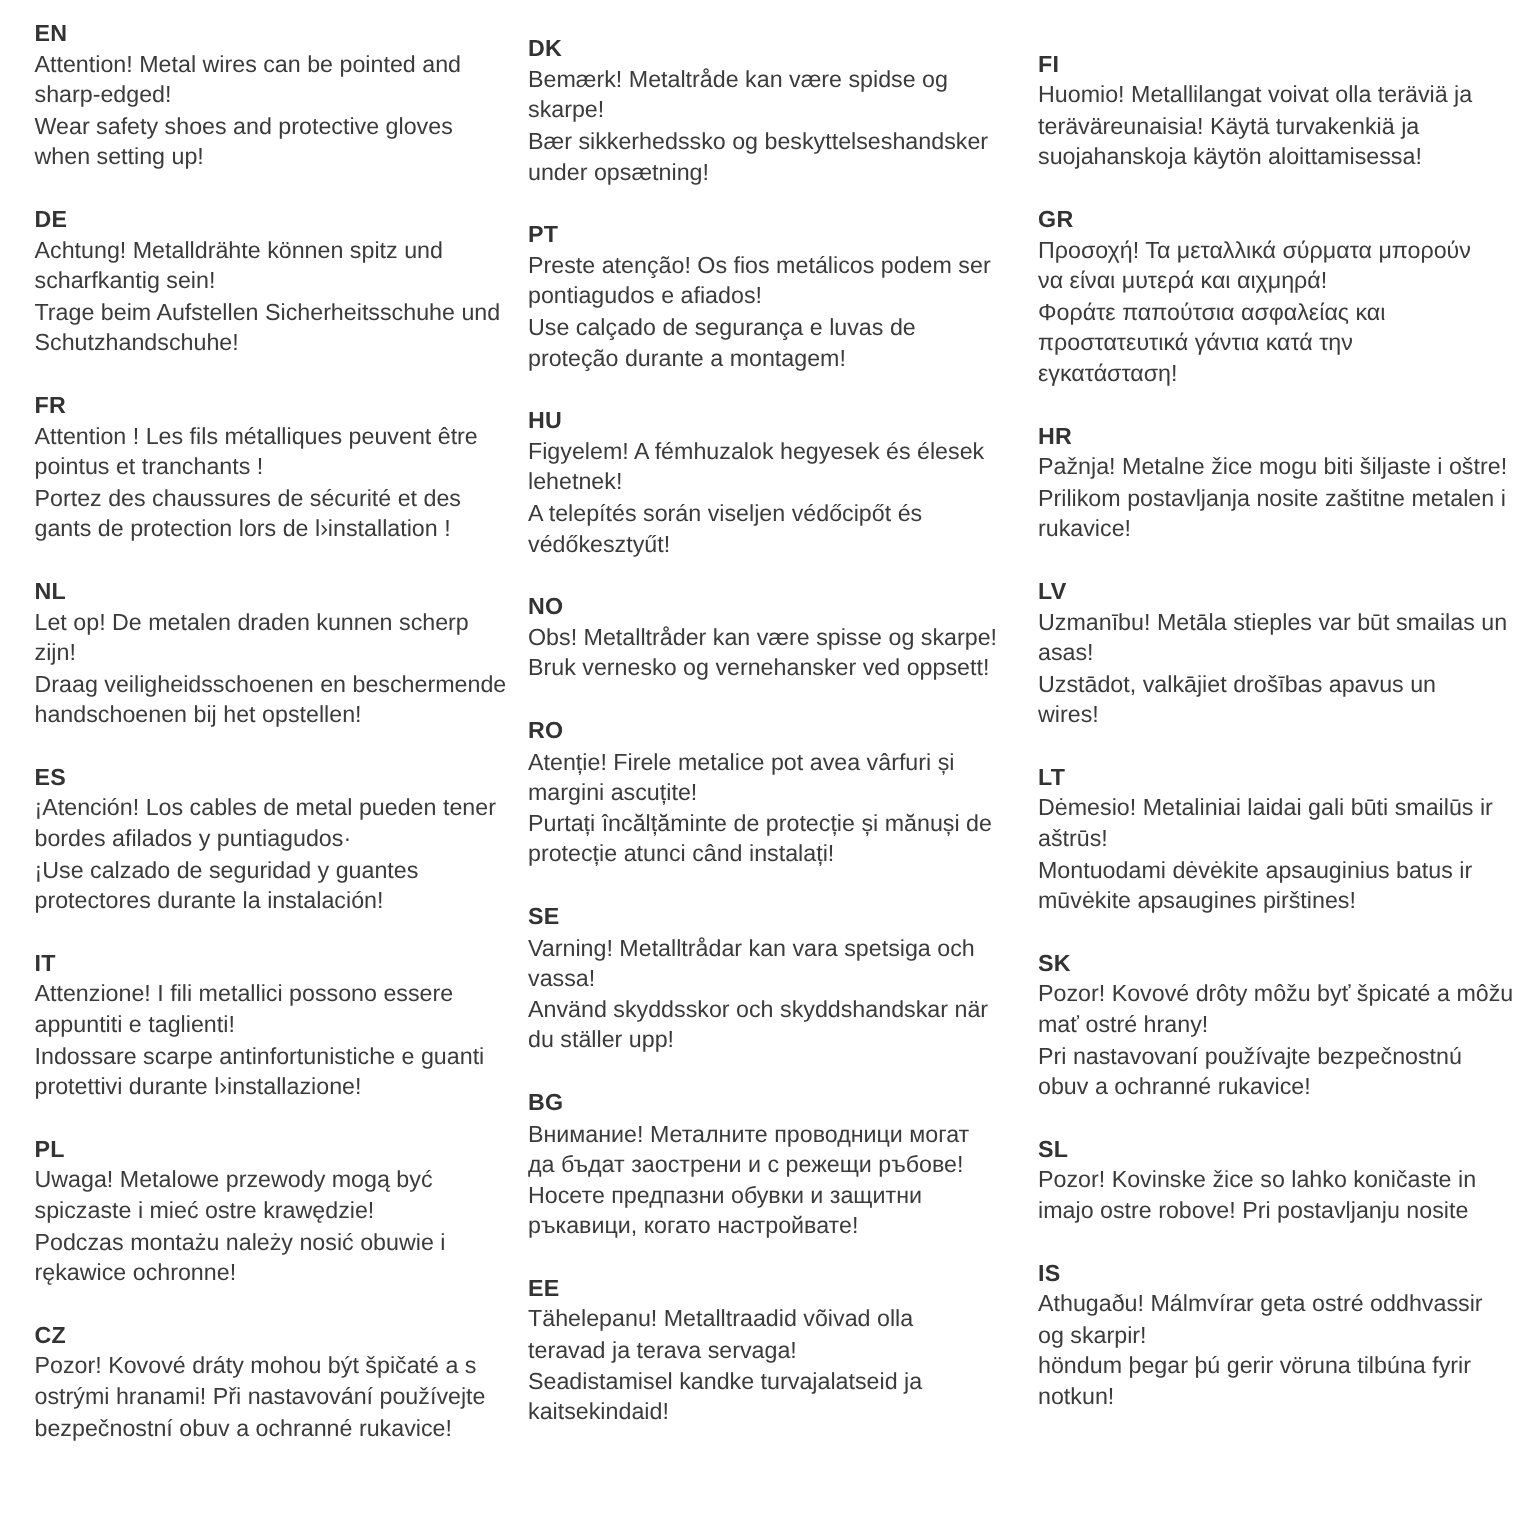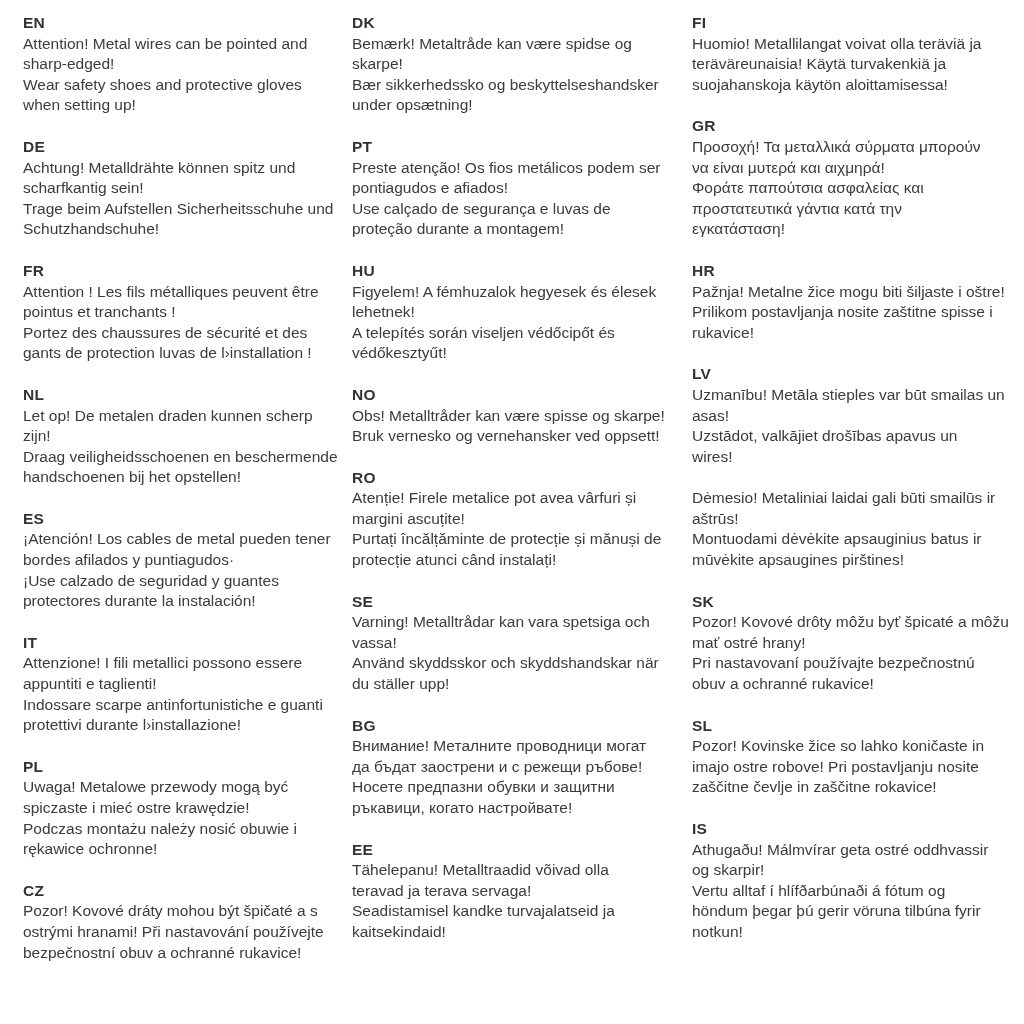--- a/index.html
+++ b/index.html
@@ -9,20 +9,21 @@
     background: #ffffff;
     color: #3b3b3b;
     font-family: "Liberation Sans", sans-serif;
     overflow: hidden;
   }
   .page {
     box-sizing: border-box;
     display: flex;
     padding: 13px 0 0 23px;
     width: 930px;
+    align-items: center;
   }
   .col { box-sizing: border-box; flex: 0 0 auto; }
   .col-0 { width: 329px; }
   .col-1 { width: 340px; }
   .col-2 { width: 332px; }
   .block { margin: 0 0 21px 0; }
   .code {
     font-weight: bold;
     font-size: 15.5px;
     line-height: 20.6px;
@@ -53,21 +54,21 @@
         <div class="line">Achtung! Metalldrähte können spitz und</div>
         <div class="line">scharfkantig sein!</div>
         <div class="line">Trage beim Aufstellen Sicherheitsschuhe und</div>
         <div class="line">Schutzhandschuhe!</div>
       </section>
       <section class="block">
         <div class="code">FR</div>
         <div class="line">Attention ! Les fils métalliques peuvent être</div>
         <div class="line">pointus et tranchants !</div>
         <div class="line">Portez des chaussures de sécurité et des</div>
-        <div class="line">gants de protection luvas de l›installation !</div>
+        <div class="line">gants de protection lors de l›installation !</div>
       </section>
       <section class="block">
         <div class="code">NL</div>
         <div class="line">Let op! De metalen draden kunnen scherp</div>
         <div class="line">zijn!</div>
         <div class="line">Draag veiligheidsschoenen en beschermende</div>
         <div class="line">handschoenen bij het opstellen!</div>
       </section>
       <section class="block">
         <div class="code">ES</div>
@@ -164,51 +165,50 @@
         <div class="code">GR</div>
         <div class="line">Προσοχή! Τα μεταλλικά σύρματα μπορούν</div>
         <div class="line">να είναι μυτερά και αιχμηρά!</div>
         <div class="line">Φοράτε παπούτσια ασφαλείας και</div>
         <div class="line">προστατευτικά γάντια κατά την</div>
         <div class="line">εγκατάσταση!</div>
       </section>
       <section class="block">
         <div class="code">HR</div>
         <div class="line">Pažnja! Metalne žice mogu biti šiljaste i oštre!</div>
-        <div class="line">Prilikom postavljanja nosite zaštitne spisse i</div>
+        <div class="line">Prilikom postavljanja nosite zaštitne metalen i</div>
         <div class="line">rukavice!</div>
       </section>
       <section class="block">
         <div class="code">LV</div>
         <div class="line">Uzmanību! Metāla stieples var būt smailas un</div>
         <div class="line">asas!</div>
         <div class="line">Uzstādot, valkājiet drošības apavus un</div>
         <div class="line">wires!</div>
       </section>
       <section class="block">
+        <div class="code">LT</div>
         <div class="line">Dėmesio! Metaliniai laidai gali būti smailūs ir</div>
         <div class="line">aštrūs!</div>
         <div class="line">Montuodami dėvėkite apsauginius batus ir</div>
         <div class="line">mūvėkite apsaugines pirštines!</div>
       </section>
       <section class="block">
         <div class="code">SK</div>
         <div class="line">Pozor! Kovové drôty môžu byť špicaté a môžu</div>
         <div class="line">mať ostré hrany!</div>
         <div class="line">Pri nastavovaní používajte bezpečnostnú</div>
         <div class="line">obuv a ochranné rukavice!</div>
       </section>
       <section class="block">
         <div class="code">SL</div>
         <div class="line">Pozor! Kovinske žice so lahko koničaste in</div>
         <div class="line">imajo ostre robove! Pri postavljanju nosite</div>
-        <div class="line">zaščitne čevlje in zaščitne rokavice!</div>
       </section>
       <section class="block">
         <div class="code">IS</div>
         <div class="line">Athugaðu! Málmvírar geta ostré oddhvassir</div>
         <div class="line">og skarpir!</div>
-        <div class="line">Vertu alltaf í hlífðarbúnaði á fótum og</div>
         <div class="line">höndum þegar þú gerir vöruna tilbúna fyrir</div>
         <div class="line">notkun!</div>
       </section>
     </div>
 </div>
 
 </body></html>

